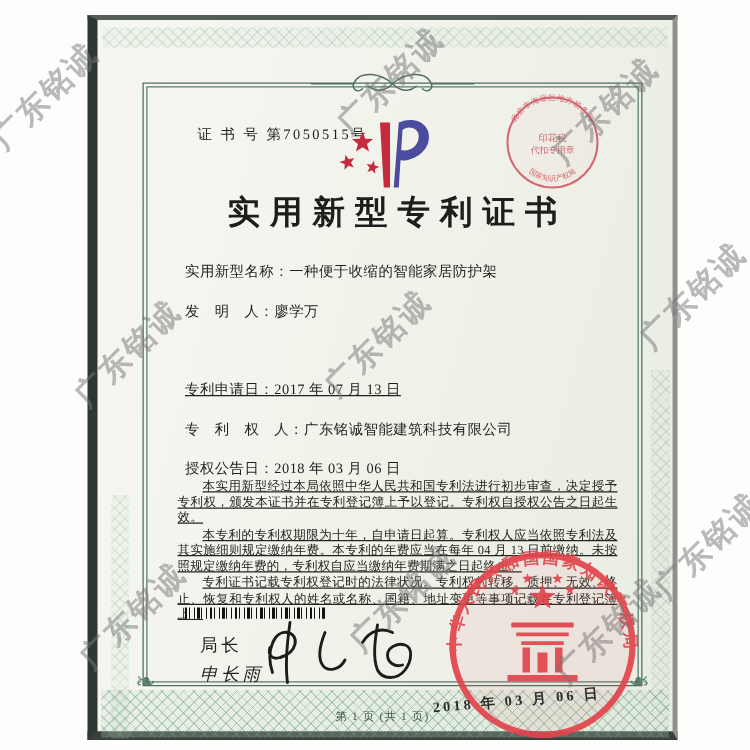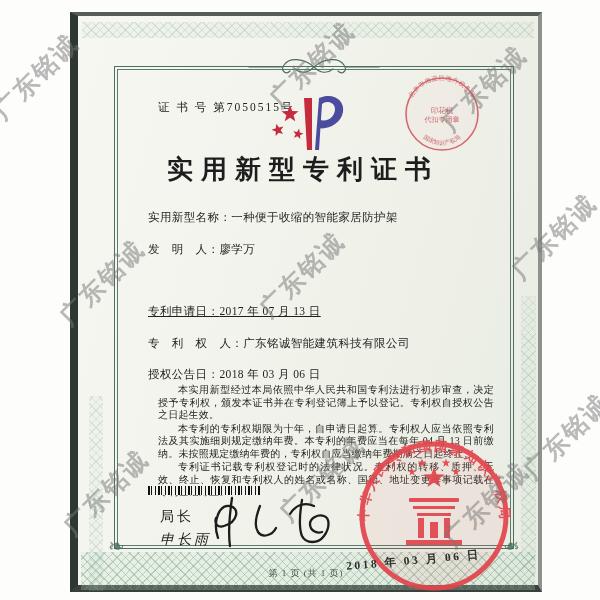--- a/index.html
+++ b/index.html
@@ -16,27 +16,27 @@
           rgba(196,219,199,.25);}
   .lace.top{left:4px;right:4px;top:6px;height:16px;opacity:.55;}
   .lace.bottom{left:3px;right:3px;top:536px;height:38px;opacity:.95;}
   .lace.left{left:11px;top:380px;width:14px;height:195px;opacity:.45;}
   .lace.right{left:443px;top:280px;width:15px;height:276px;opacity:.55;}
   .frame{position:absolute;left:36px;top:50px;width:400px;height:483px;
          border:1.5px solid #4d6e60;box-sizing:border-box;}
   .frame-inner{position:absolute;inset:2px;border:1px solid #5b7b6c;}
   .corner{position:absolute;color:rgba(72,112,92,.85);font-size:20px;line-height:20px;}
   .certno{position:absolute;left:80px;top:84px;font-size:11.5px;color:#20241f;letter-spacing:2px;}
-  .title{position:absolute;left:25px;top:136px;width:400px;text-align:center;
+  .title{position:absolute;left:40px;top:136px;width:400px;text-align:center;
          font-size:26px;font-weight:bold;letter-spacing:8px;color:#1d1d1d;}
   .row{position:absolute;left:70px;font-size:11.5px;color:#1d211c;letter-spacing:.4px;white-space:nowrap;}
   .row .lab{font-weight:normal;}
   .paras{position:absolute;left:64px;top:368px;width:352px;}
-  .paras p{margin:0 0 1px 16px;font-size:10px;line-height:12.5px;text-indent:2em;
-           color:#23261f;letter-spacing:.2px;text-align:justify;}
+  .paras p{margin:0 0 1px 0;font-size:10px;line-height:12.5px;text-indent:2em;
+           color:#23261f;letter-spacing:.2px;text-align:justify;text-decoration:underline;}
   .barcode{position:absolute;left:70px;top:470px;width:112px;height:9px;
            background:repeating-linear-gradient(90deg,#121212 0 2px,#f4f4ee 2px 3px,#121212 3px 4px,#f4f4ee 4px 7px,#121212 7px 8px,#f4f4ee 8px 10px);}
   .signer{position:absolute;left:82px;font-size:14px;color:#20241f;letter-spacing:3px;}
   .sig{position:absolute;left:120px;top:476px;}
   .seal{position:absolute;left:276px;top:420px;opacity:.92;}
   .sealdate{position:absolute;left:268px;top:537px;font-size:11.5px;font-weight:bold;color:#2e2f2c;
             letter-spacing:2.5px;transform:rotate(-5deg);z-index:6;}
   .footer{position:absolute;left:28px;top:551px;width:400px;text-align:center;
           font-size:9px;color:#3e5547;letter-spacing:1px;}
   .taxstamp{position:absolute;left:322px;top:56px;opacity:.9;}

